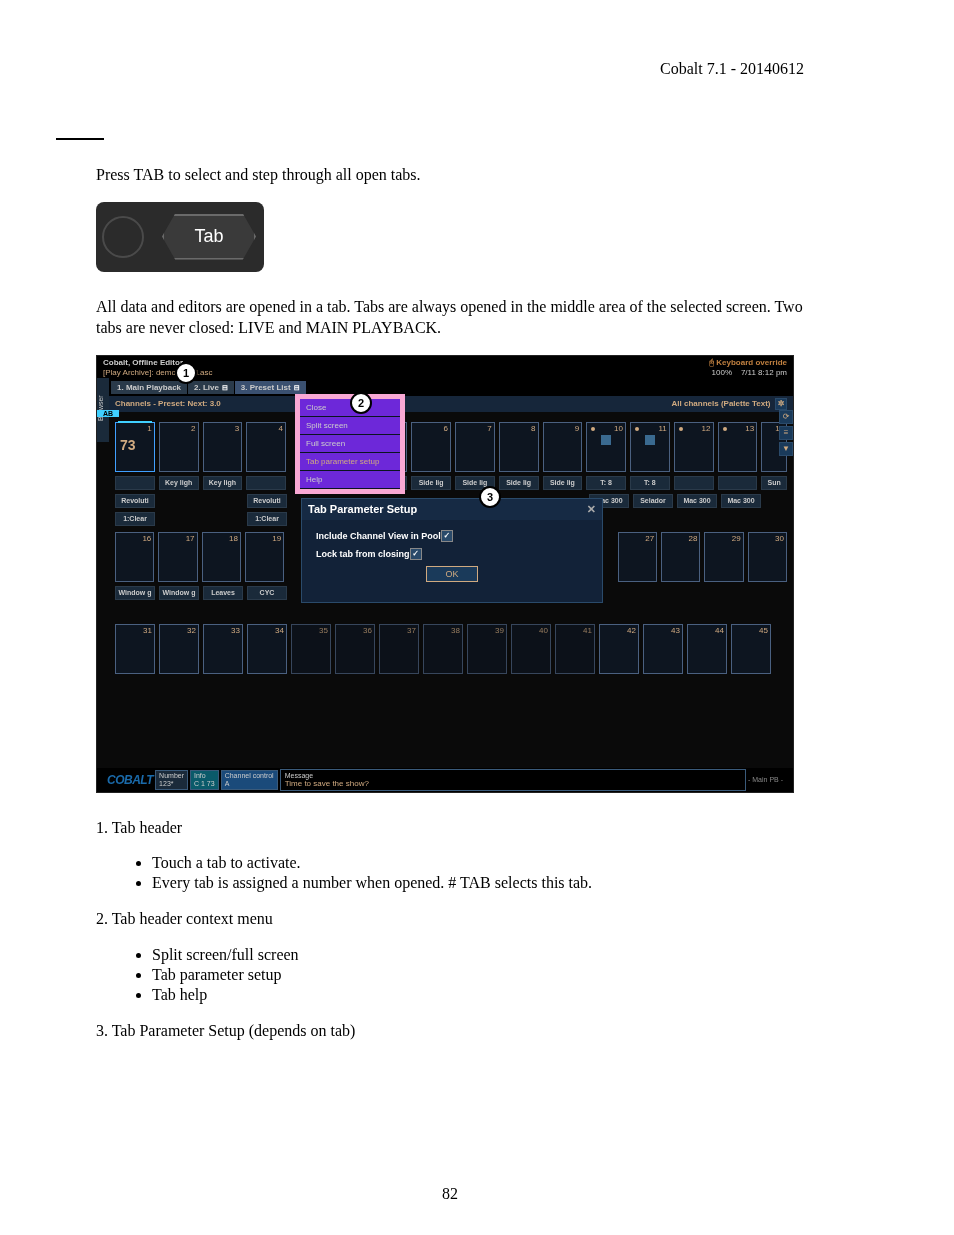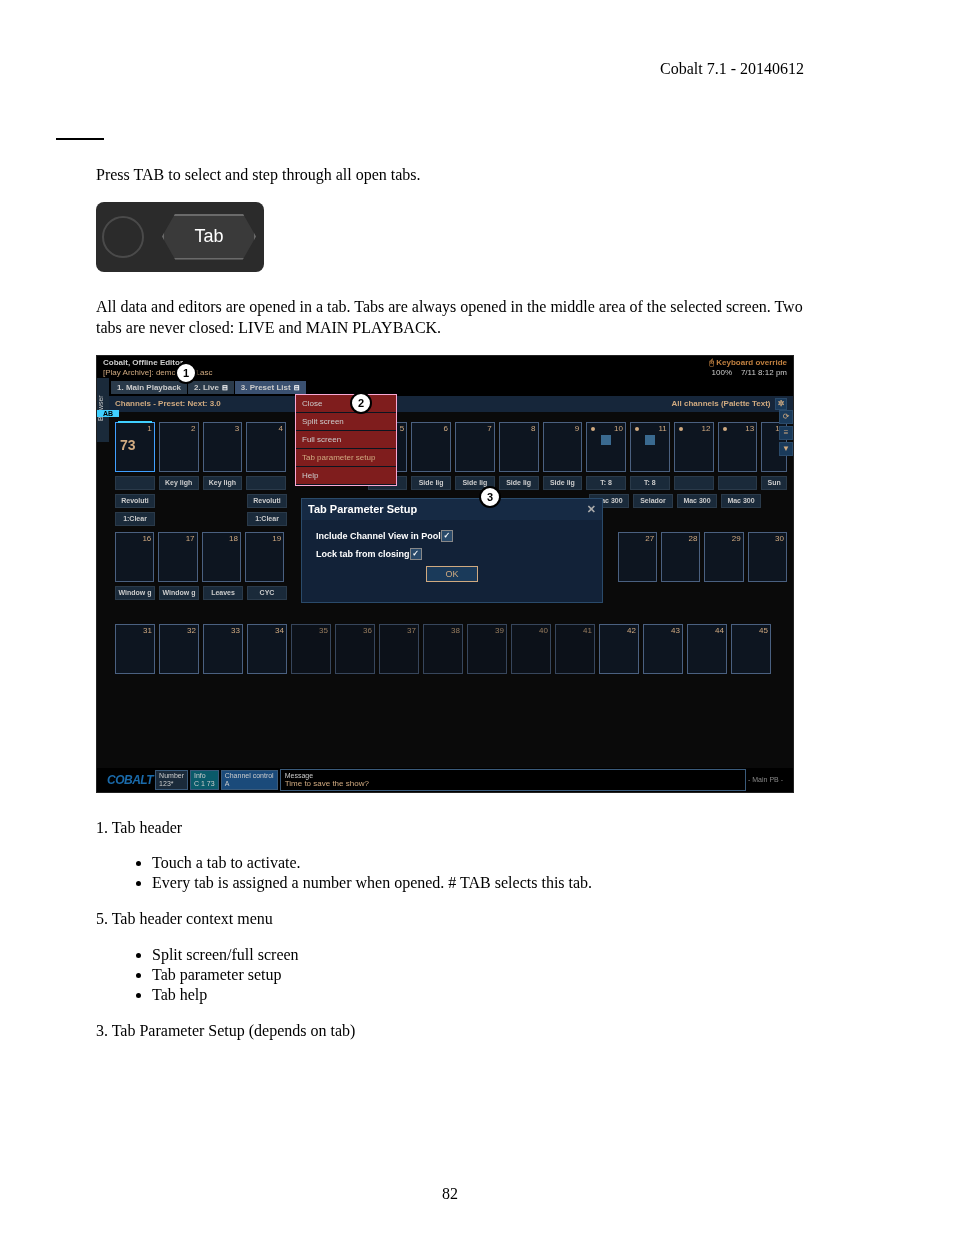--- a/index.html
+++ b/index.html
@@ -215,22 +215,22 @@
     right: 2px;
     height: 2px;
     background: #40d0ff;
   }
   
   .ctx-menu {
     position: absolute;
     left: 198px;
     top: 38px;
     width: 100px;
-    background: #7f1d1d;
-    border: 1px solid #f9a8d4;
+    background: #6d28d9;
+    border: 5px solid #f9a8d4;
     z-index: 5;
   }
   .ctx-item {
     font-size: 8px;
     padding: 4px 6px;
     border-bottom: 1px solid #0a1520;
     color: #ccc;
   }
   .ctx-item.sel { color: #d0aa80; }
   
@@ -694,21 +694,21 @@
     </div>
 
   </div>
 
   <p class="body-text">1. Tab header</p>
   <ul class="bullets">
     <li>Touch a tab to activate.</li>
     <li>Every tab is assigned a number when opened. # TAB selects this tab.</li>
   </ul>
 
-  <p class="body-text">5. Tab header context menu</p>
+  <p class="body-text">2. Tab header context menu</p>
   <ul class="bullets">
     <li>Split screen/full screen</li>
     <li>Tab parameter setup</li>
     <li>Tab help</li>
   </ul>
 
   <p class="body-text">3. Tab Parameter Setup (depends on tab)</p>
 
   <div class="page-num">82</div>
 </div>

